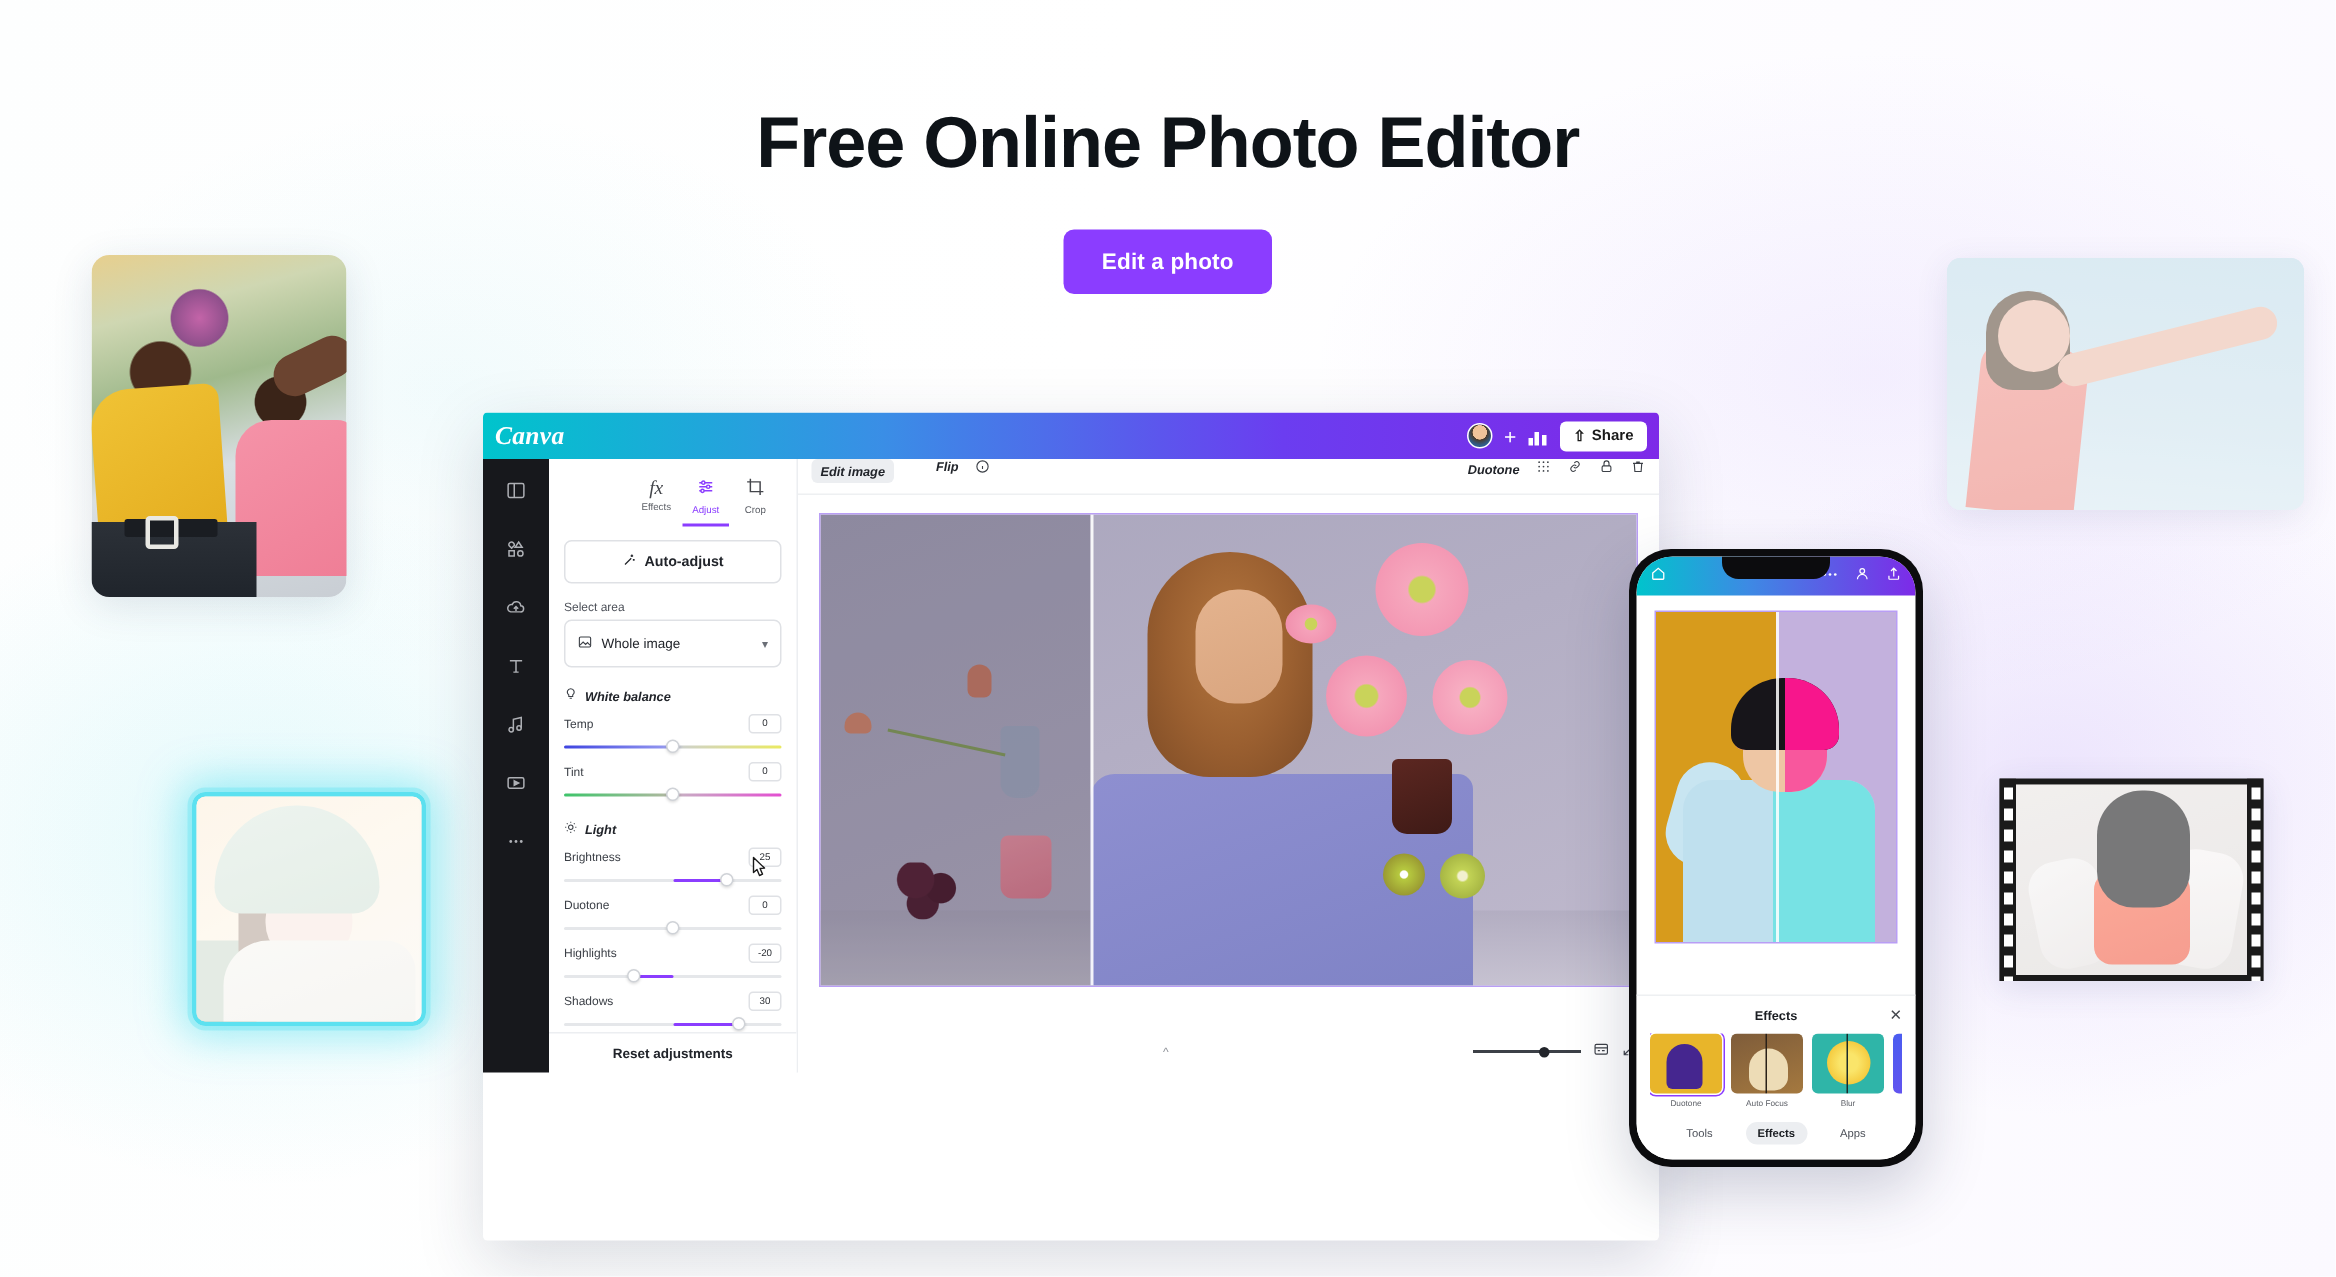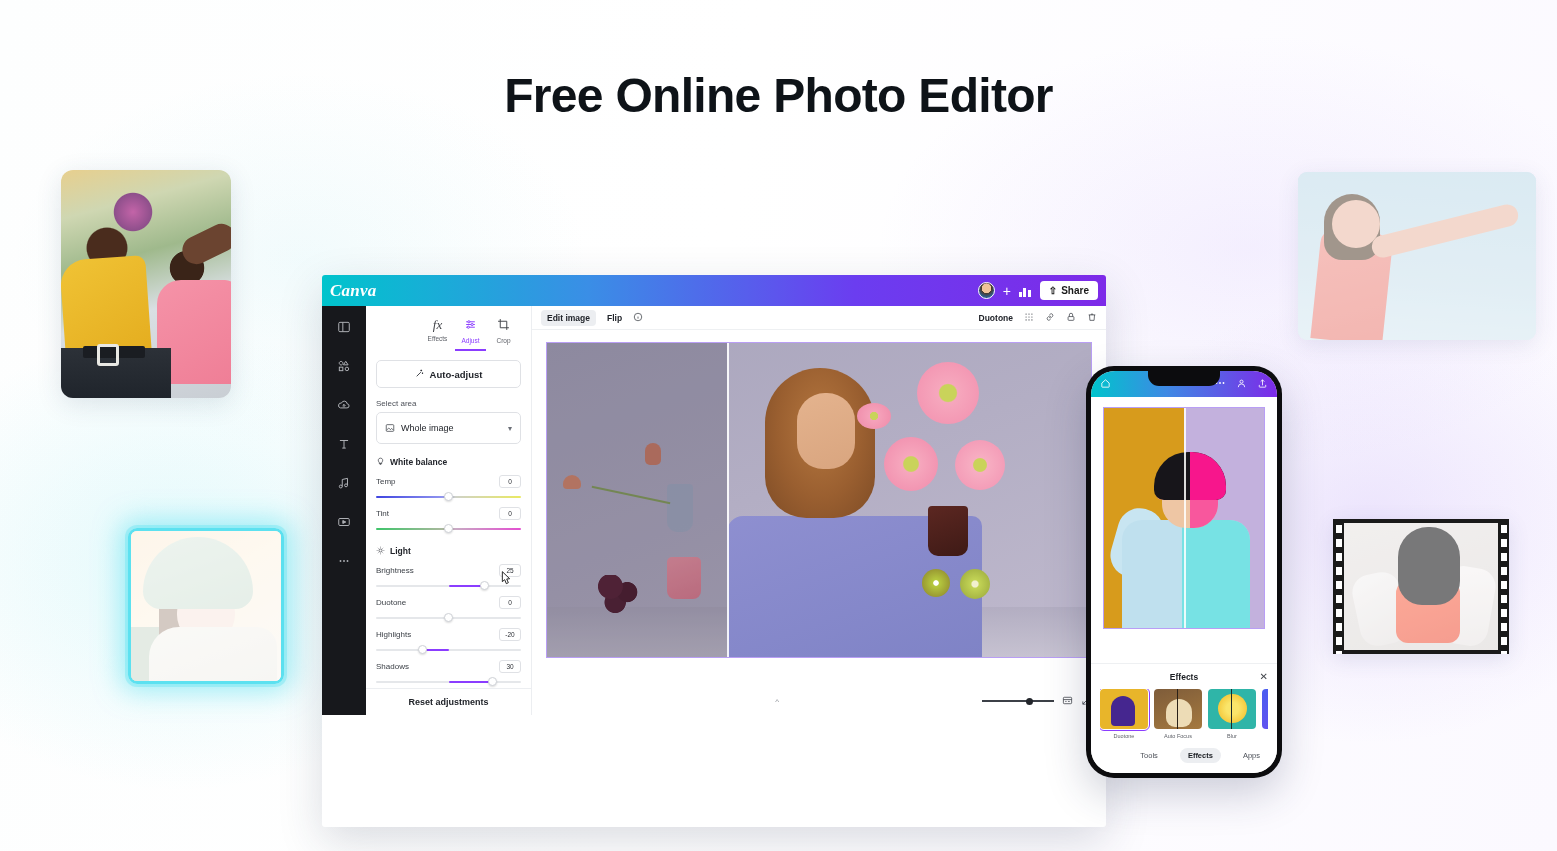--- a/index.html
+++ b/index.html
@@ -223,22 +223,22 @@
     font-family:inherit;
   }
   .sec-label { font-size:8px; color:#4d5159; margin:11px 0 4px; }
   .select-box {
     width:100%; border:1px solid #dfe1e5; border-radius:5px; background:#fff;
     padding:6px 8px; display:flex; align-items:center; gap:6px; cursor:pointer;
   }
   .select-box .val { font-size:9px; color:#21242a; }
   .select-box .chev { margin-left:auto; font-size:8px; color:#6b6f77; }
   .grp-head {
-    display:flex; gap:5px; margin:13px 0 7px;
-    font-size:8.5px; font-weight:600; color:#21242a;
+    display:flex; align-items:center; gap:5px; margin:13px 0 7px;
+    font-size:8.5px; font-weight:600; color:#21242a;font-style:italic;
   }
   .slider-row { margin-bottom:6px; }
   .slider-top { display:flex; align-items:center; justify-content:space-between; }
   .slider-top .nm { font-size:8px; color:#3c4047; }
   .num-box {
     width:22px; height:13px; border:1px solid #dfe1e5; border-radius:3px;
     font-size:6.5px; color:#2b2e34; display:flex; align-items:center; justify-content:center;
   }
   .track { position:relative; height:9px; margin-top:4px; }
   .track .rail {
@@ -251,28 +251,28 @@
     position:absolute; top:0px; width:9px; height:9px; border-radius:50%;
     background:#fff; border:1px solid #cfd2d7; box-shadow:0 1px 2px rgba(0,0,0,0.14);
   }
   .reset-bar {
     border-top:1px solid #eceef1; padding:8px 0; text-align:center;
     font-size:9px; font-weight:600; color:#21242a; background:#fff; cursor:pointer;
   }
 
   .ed-main { flex:1; background:#fff; display:flex; flex-direction:column; }
   .main-toolbar {
-    height:24px; border-bottom:1px solid #eef0f2; display:flex; align-items:center;
-    padding:0 9px; gap:11px;
+    height:24px; border-bottom:1px solid #eef0f2; display:flex; align-items:flex-start;
+    padding:0 9px; gap:11px;font-style:italic;
   }
   .tb-chip {
     font-size:8.5px; font-weight:600; color:#21242a; background:#eceef1;
     padding:3px 6px; border-radius:4px; cursor:pointer;
   }
-  .tb-txt { font-size:8.5px; font-weight:600; color:#21242a; cursor:pointer; }
+  .tb-txt { font-size:8.5px; font-weight:600; color:#21242a; cursor:pointer;margin-left:17px; }
   .tb-right { margin-left:auto; display:flex; align-items:center; gap:11px; }
   .tb-ic { font-size:10px; color:#3c4047; cursor:pointer; }
 
   .canvas-area { flex:1; position:relative; background:#fff; padding:12px 14px 0; }
   .canvas-img {
     position:relative; width:100%; height:316px; border:1.5px solid #b99ef5; overflow:hidden;
     background:linear-gradient(160deg,#aaa6bd 0%, #b3aec4 45%, #bfb9cd 100%);
   }
   .ci-left-dark { position:absolute; left:0; top:0; width:33%; height:100%; background:rgba(40,38,55,0.22); }
   .ci-divider { position:absolute; left:33%; top:0; width:2px; height:100%; background:rgba(255,255,255,0.9); }
@@ -399,29 +399,32 @@
                    background:#2a2118; z-index:2; }
   .fx-blur { background:#2fb5a8; }
   .fx-blur:after { content:""; position:absolute; left:10px; top:5px; width:29px; height:29px;
                    border-radius:50%; background:radial-gradient(circle,#fae56a 0 30%, #f1b820 100%); }
   .fx-blur:before { content:""; position:absolute; left:23px; top:0; width:1px; height:100%;
                     background:#1b2a2a; z-index:2; }
   .fx-blue { background:linear-gradient(160deg,#4a5df0,#6a50ef); }
   .fx-blue:after { content:""; position:absolute; right:4px; top:9px; width:20px; height:26px;
                    background:#e9e6f6; border-radius:10px; }
 
-  .ph-tabs { display:flex; justify-content:flex-end; gap:14px; padding:9px 0 10px; }
+  .ph-tabs { display:flex; justify-content:center; gap:14px; padding:9px 0 10px; }
   .ph-tab { font-size:7.5px; color:#4d5159; padding:3px 8px; border-radius:9px; cursor:pointer; }
   .ph-tab.active { background:#eceef1; color:#1a1d22; font-weight:700; }
 </style>
 </head>
 <body>
 
 <div class="hero">
   <h1 class="hero-title">Free Online Photo Editor</h1>
+  <div class="cta-wrap">
+    <button class="cta-btn">Edit a photo</button>
+  </div>
 </div>
 
 <div class="photo ph-tl">
   <div class="img">
     <div class="arm"></div>
     <div class="shirt-y"></div>
     <div class="shirt-p"></div>
     <div class="pants"></div>
     <div class="belt"></div>
   </div>

